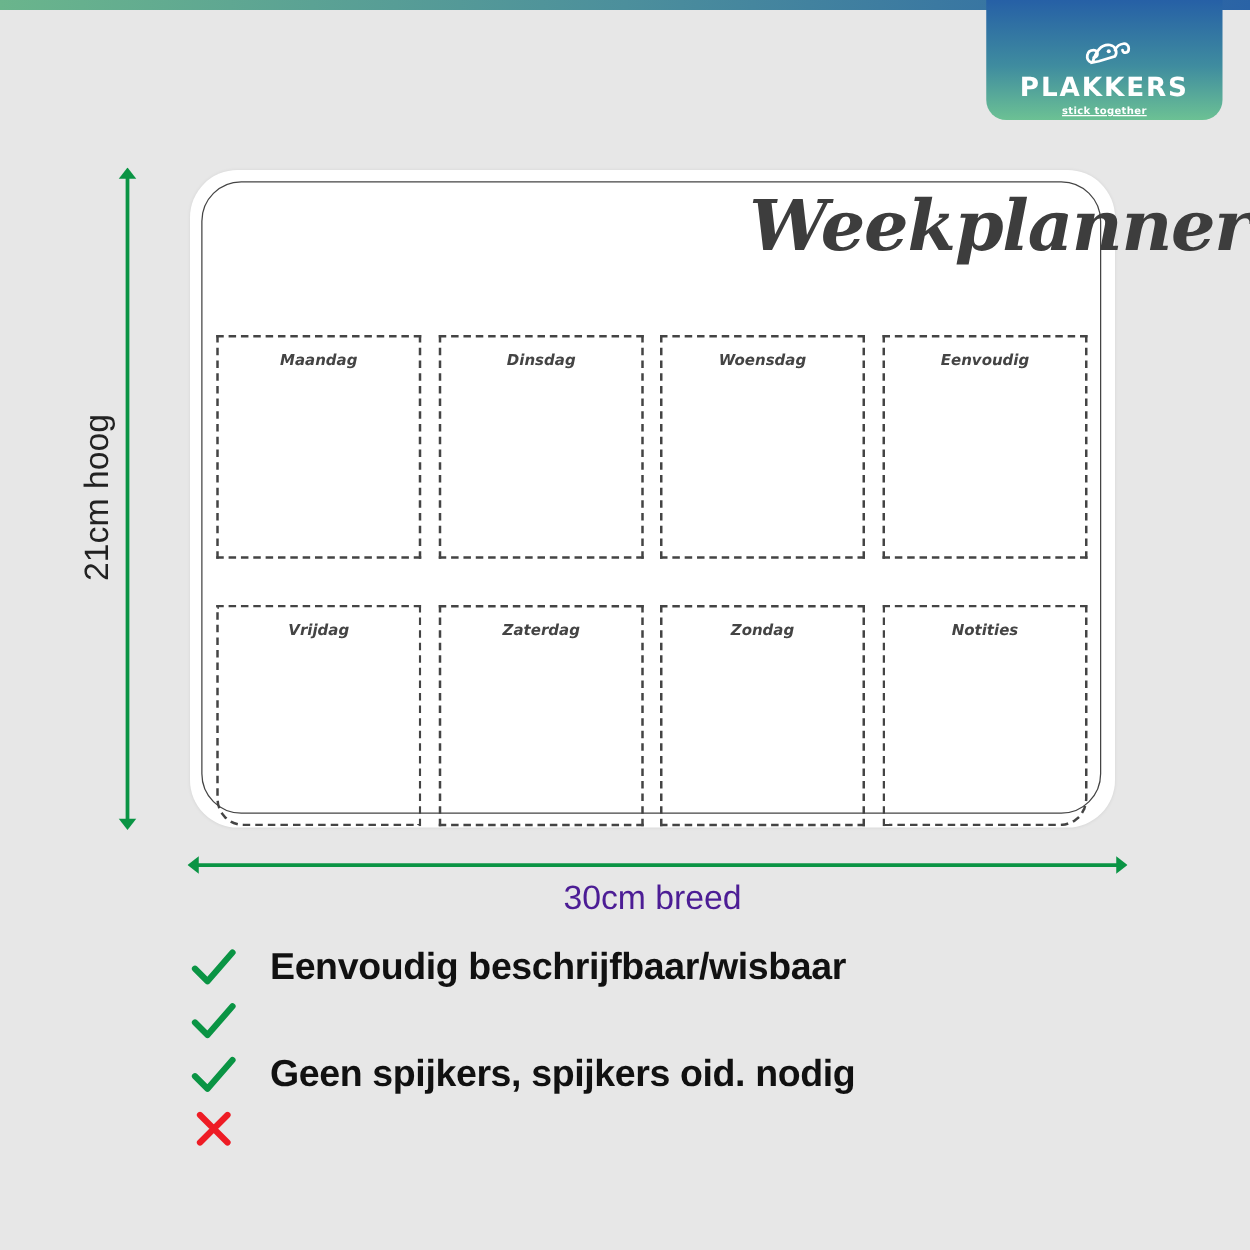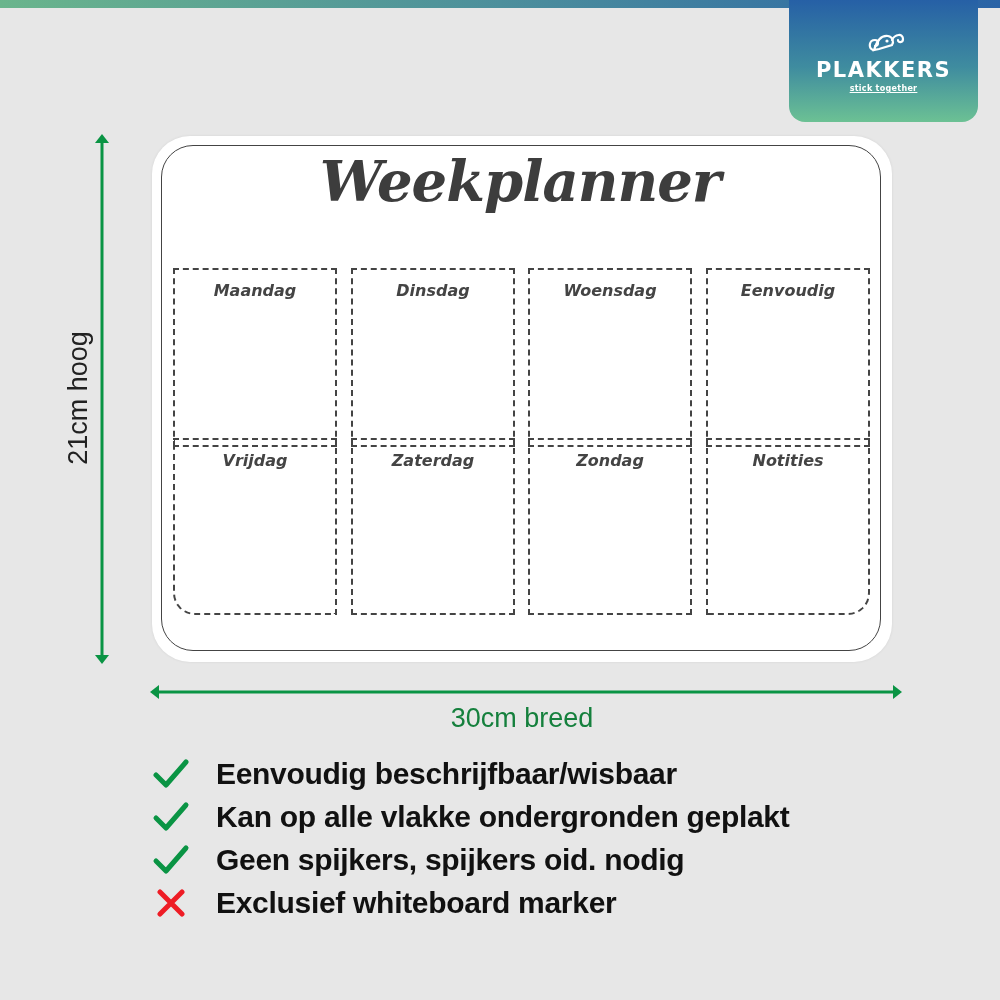--- a/index.html
+++ b/index.html
@@ -6,21 +6,21 @@
     body {
       width: 1000px; height: 1000px; position: relative; overflow: hidden;
       background: #e7e7e7;
       font-family: "Liberation Sans", "DejaVu Sans", sans-serif;
     }
     .top-bar {
       position: absolute; left: 0; top: 0; width: 1000px; height: 8px;
       background: linear-gradient(90deg, #6ab58c 0%, #4c8f9c 50%, #2a63a6 100%);
     }
     .brand-tab {
-      position: absolute; left: 789px; top: 0; width: 189px; height: 122px;
+      position: absolute; left: 789px; top: 0; width: 189px; height: 96px;
       border-radius: 0 0 16px 16px;
       background: linear-gradient(180deg, #2660a6 0%, #3f8c9f 55%, #6cc194 100%);
       color: #fff; text-align: center;
     }
     .brand-logo { position: absolute; left: 78px; top: 30px; width: 38px; height: 24px; }
     .brand-name {
       position: absolute; left: 0; right: 0; top: 58px;
       font-family: "DejaVu Sans", sans-serif; font-weight: bold; font-size: 21px; letter-spacing: 1.5px;
     }
     .brand-tagline {
@@ -32,48 +32,48 @@
     .sign-outer {
       position: absolute; left: 152px; top: 136px; width: 740px; height: 526px;
       background: #fff; border-radius: 38px;
       box-shadow: 0 0 3px rgba(0,0,0,0.08);
     }
     .sign-inner {
       position: absolute; left: 9px; top: 9px; width: 720px; height: 506px;
       border: 1.5px solid #444; border-radius: 32px; box-sizing: border-box;
     }
     .sign-title {
-      position: absolute; left: 0; right: 0; top: 148px; text-align: center;
+      position: absolute; left: 0; right: 0; top: 148px; text-align: right;
       font-family: "DejaVu Serif", serif; font-style: italic; font-weight: bold;
       font-size: 56px; color: #3d3d3d; letter-spacing: -1px; margin-left: 40px;
     }
     .day-box {
       position: absolute; width: 164px; box-sizing: border-box;
       border: 2px dashed #444;
     }
     .day-box.row1 { top: 268px; height: 179px; }
-    .day-box.row2 { top: 438px; height: 177px; }
+    .day-box.row2 { top: 484px; height: 177px; }
     .day-box.bl { border-bottom-left-radius: 22px; }
     .day-box.br { border-bottom-right-radius: 22px; }
     .day-label {
       position: absolute; left: 0; right: 0; top: 11px; text-align: center;
       font-family: "DejaVu Sans", sans-serif; font-style: italic; font-weight: bold;
-      font-size: 16px; color: #444;
+      font-size: 12px; color: #444;
     }
 
     
     .v-arrow { position: absolute; left: 94px; top: 134px; width: 16px; height: 530px; }
     .h-arrow { position: absolute; left: 150px; top: 684px; width: 752px; height: 16px; }
     .dim-height {
       position: absolute; left: 78px; top: 398px; transform: translate(-50%, -50%) rotate(-90deg);
       font-family: "Liberation Sans", sans-serif; font-size: 27px; color: #222; white-space: nowrap;
     }
     .dim-width {
       position: absolute; left: 522px; top: 703px; transform: translateX(-50%);
-      font-family: "Liberation Sans", sans-serif; font-size: 27px; color: #15803d; white-space: nowrap;
+      font-family: "Liberation Sans", sans-serif; font-size: 27px; color: #4c1d95; white-space: nowrap;
     }
 
     
     .features { position: absolute; left: 150px; top: 752px; margin: 0; padding: 0; list-style: none; }
     .feature { height: 43px; display: flex; align-items: center; }
     .feature-icon { width: 42px; height: 36px; margin-right: 24px; display: flex; align-items: center; justify-content: center; }
     .feature-text {
       font-family: "Liberation Sans", sans-serif; font-weight: bold; font-size: 30px; color: #111;
       letter-spacing: -0.3px; white-space: nowrap;
     }
@@ -148,31 +148,29 @@
         </svg>
     </span>
     <span class="feature-text">Eenvoudig beschrijfbaar/wisbaar</span>
   </li>
   <li class="feature">
     <span class="feature-icon">
       <svg width="38" height="32" viewBox="0 0 38 32">
           <path d="M4 17 L14 27 L34 4" fill="none" stroke="#0a9444" stroke-width="5" stroke-linecap="round" stroke-linejoin="round"></path>
         </svg>
     </span>
-    <span class="feature-text">Kan op alle vlakke ondergronden geplakt</span>
   </li>
   <li class="feature">
     <span class="feature-icon">
       <svg width="38" height="32" viewBox="0 0 38 32">
           <path d="M4 17 L14 27 L34 4" fill="none" stroke="#0a9444" stroke-width="5" stroke-linecap="round" stroke-linejoin="round"></path>
         </svg>
     </span>
     <span class="feature-text">Geen spijkers, spijkers oid. nodig</span>
   </li>
   <li class="feature">
     <span class="feature-icon">
       <svg width="32" height="28" viewBox="0 0 32 28">
           <path d="M5 3 L27 25 M27 3 L5 25" fill="none" stroke="#ee1c25" stroke-width="5" stroke-linecap="round"></path>
         </svg>
     </span>
-    <span class="feature-text">Exclusief whiteboard marker</span>
   </li>
 </ul>
 
 </body></html>

